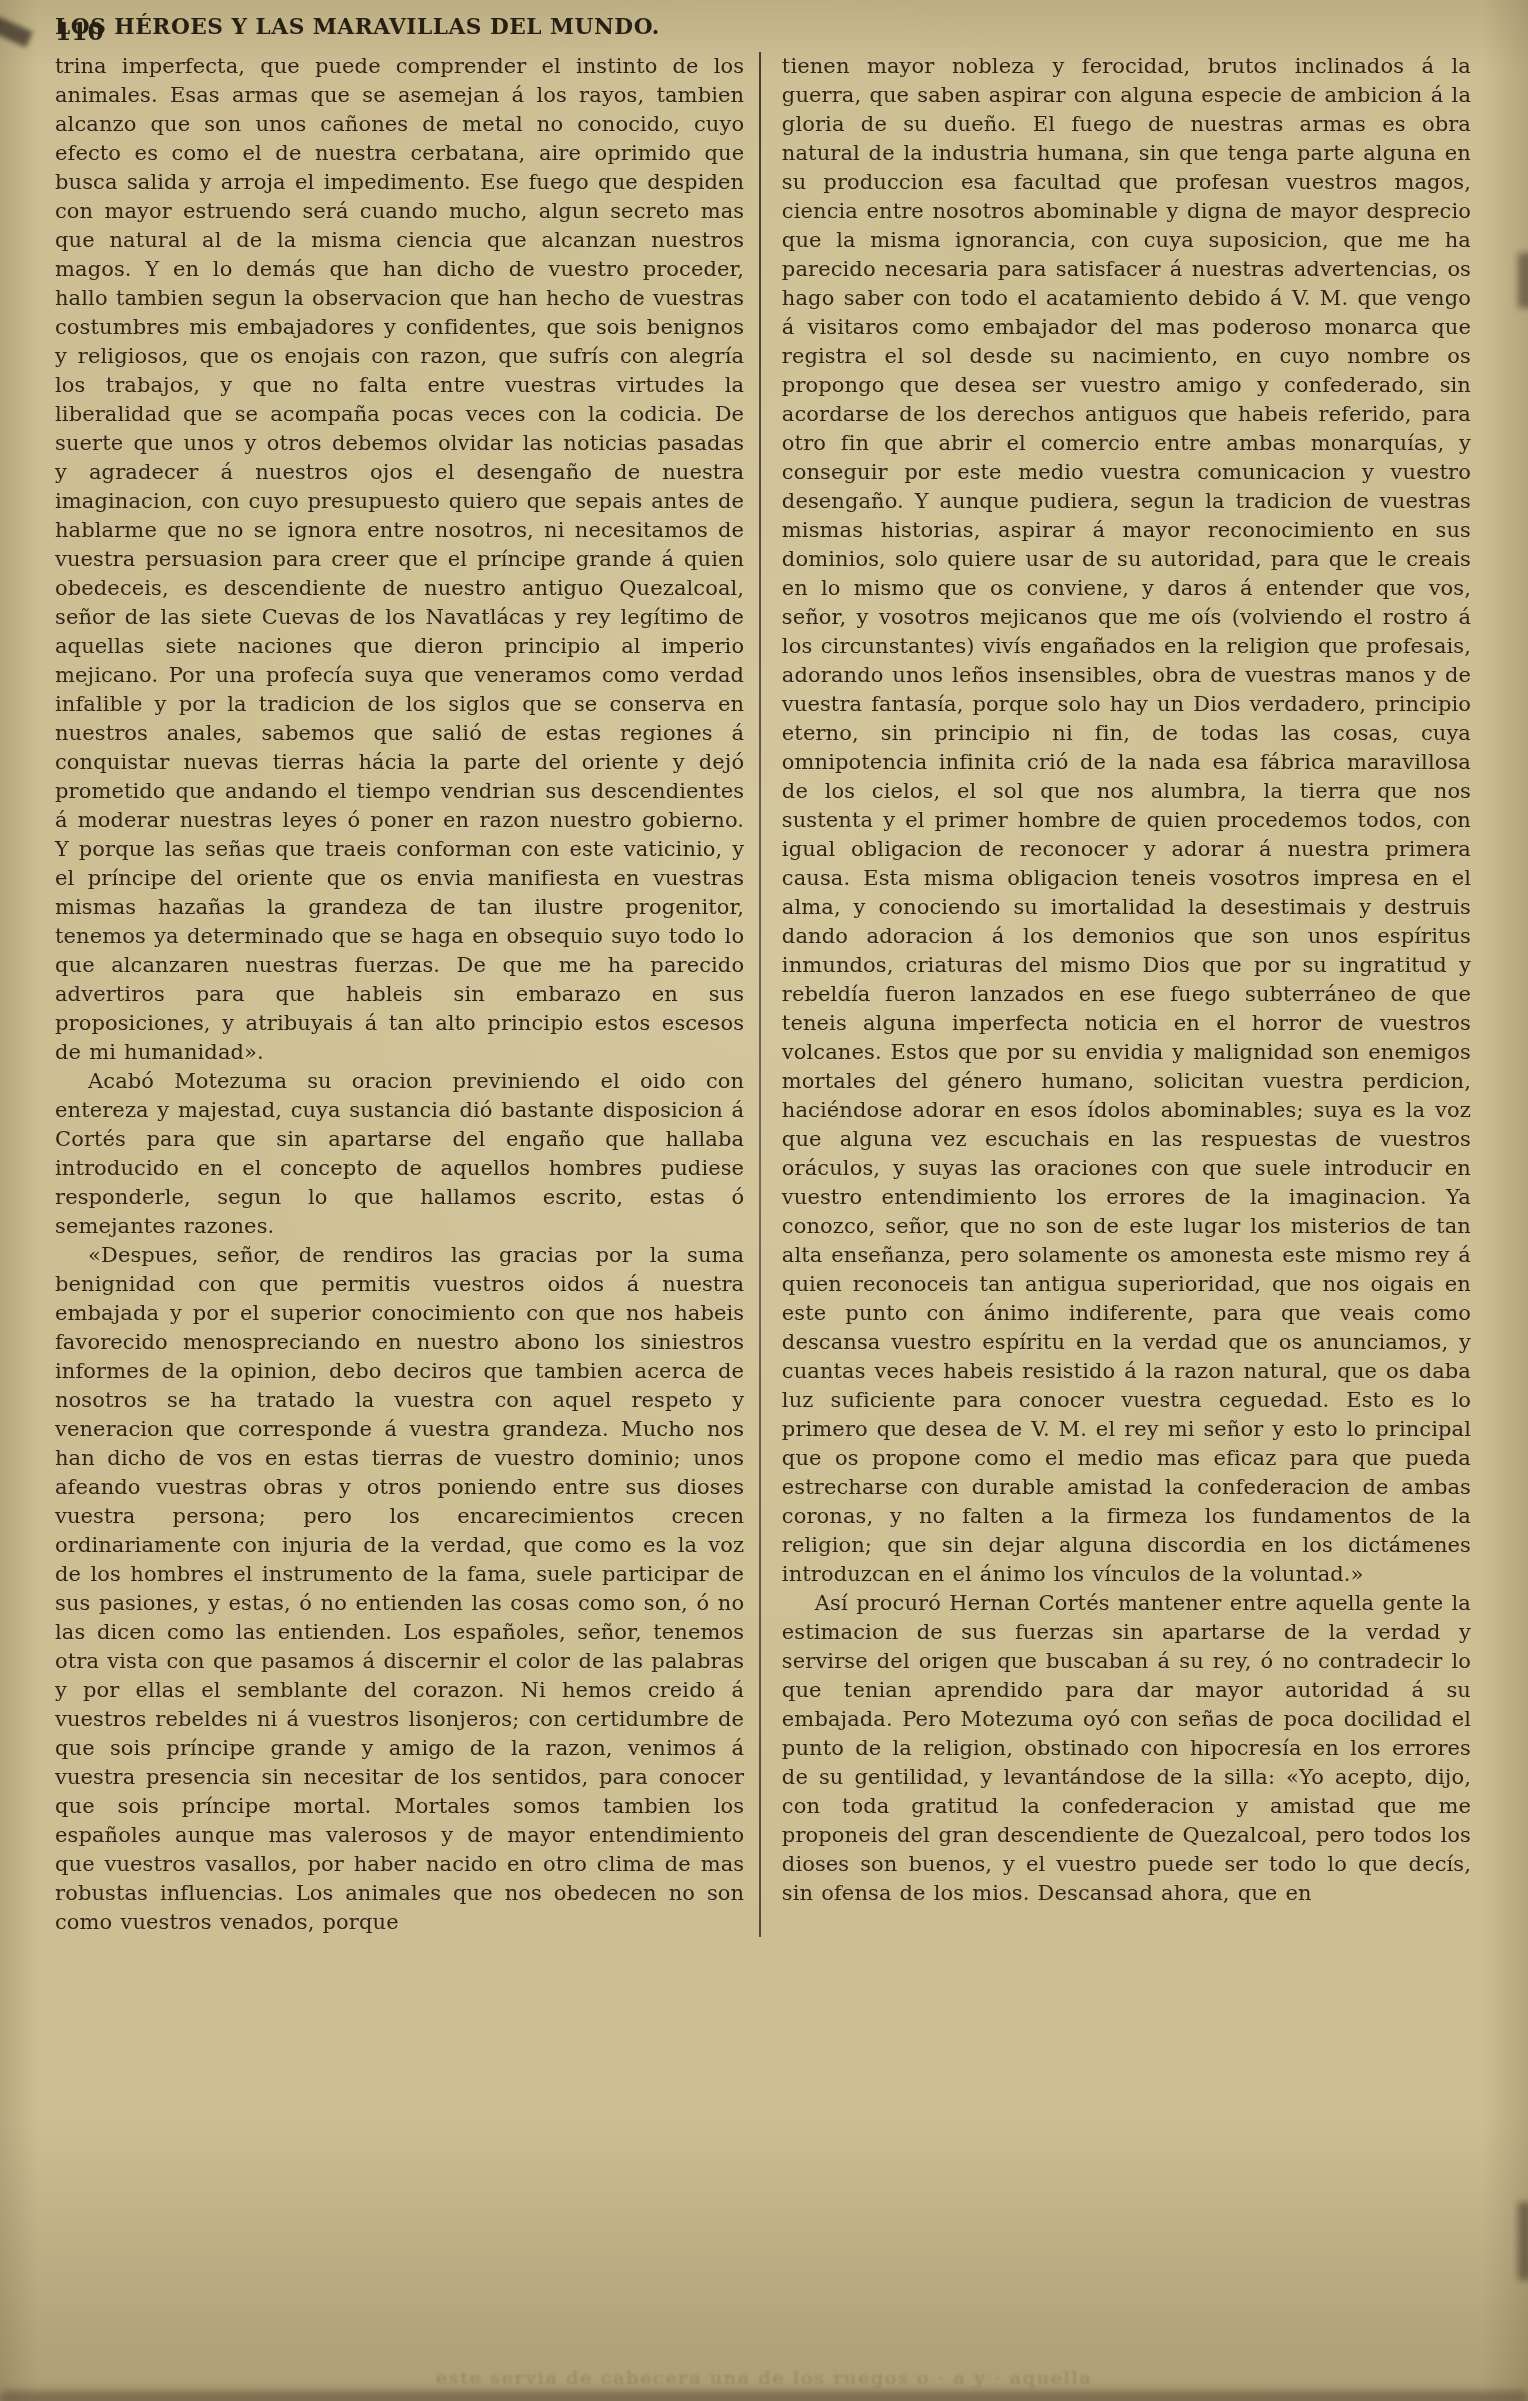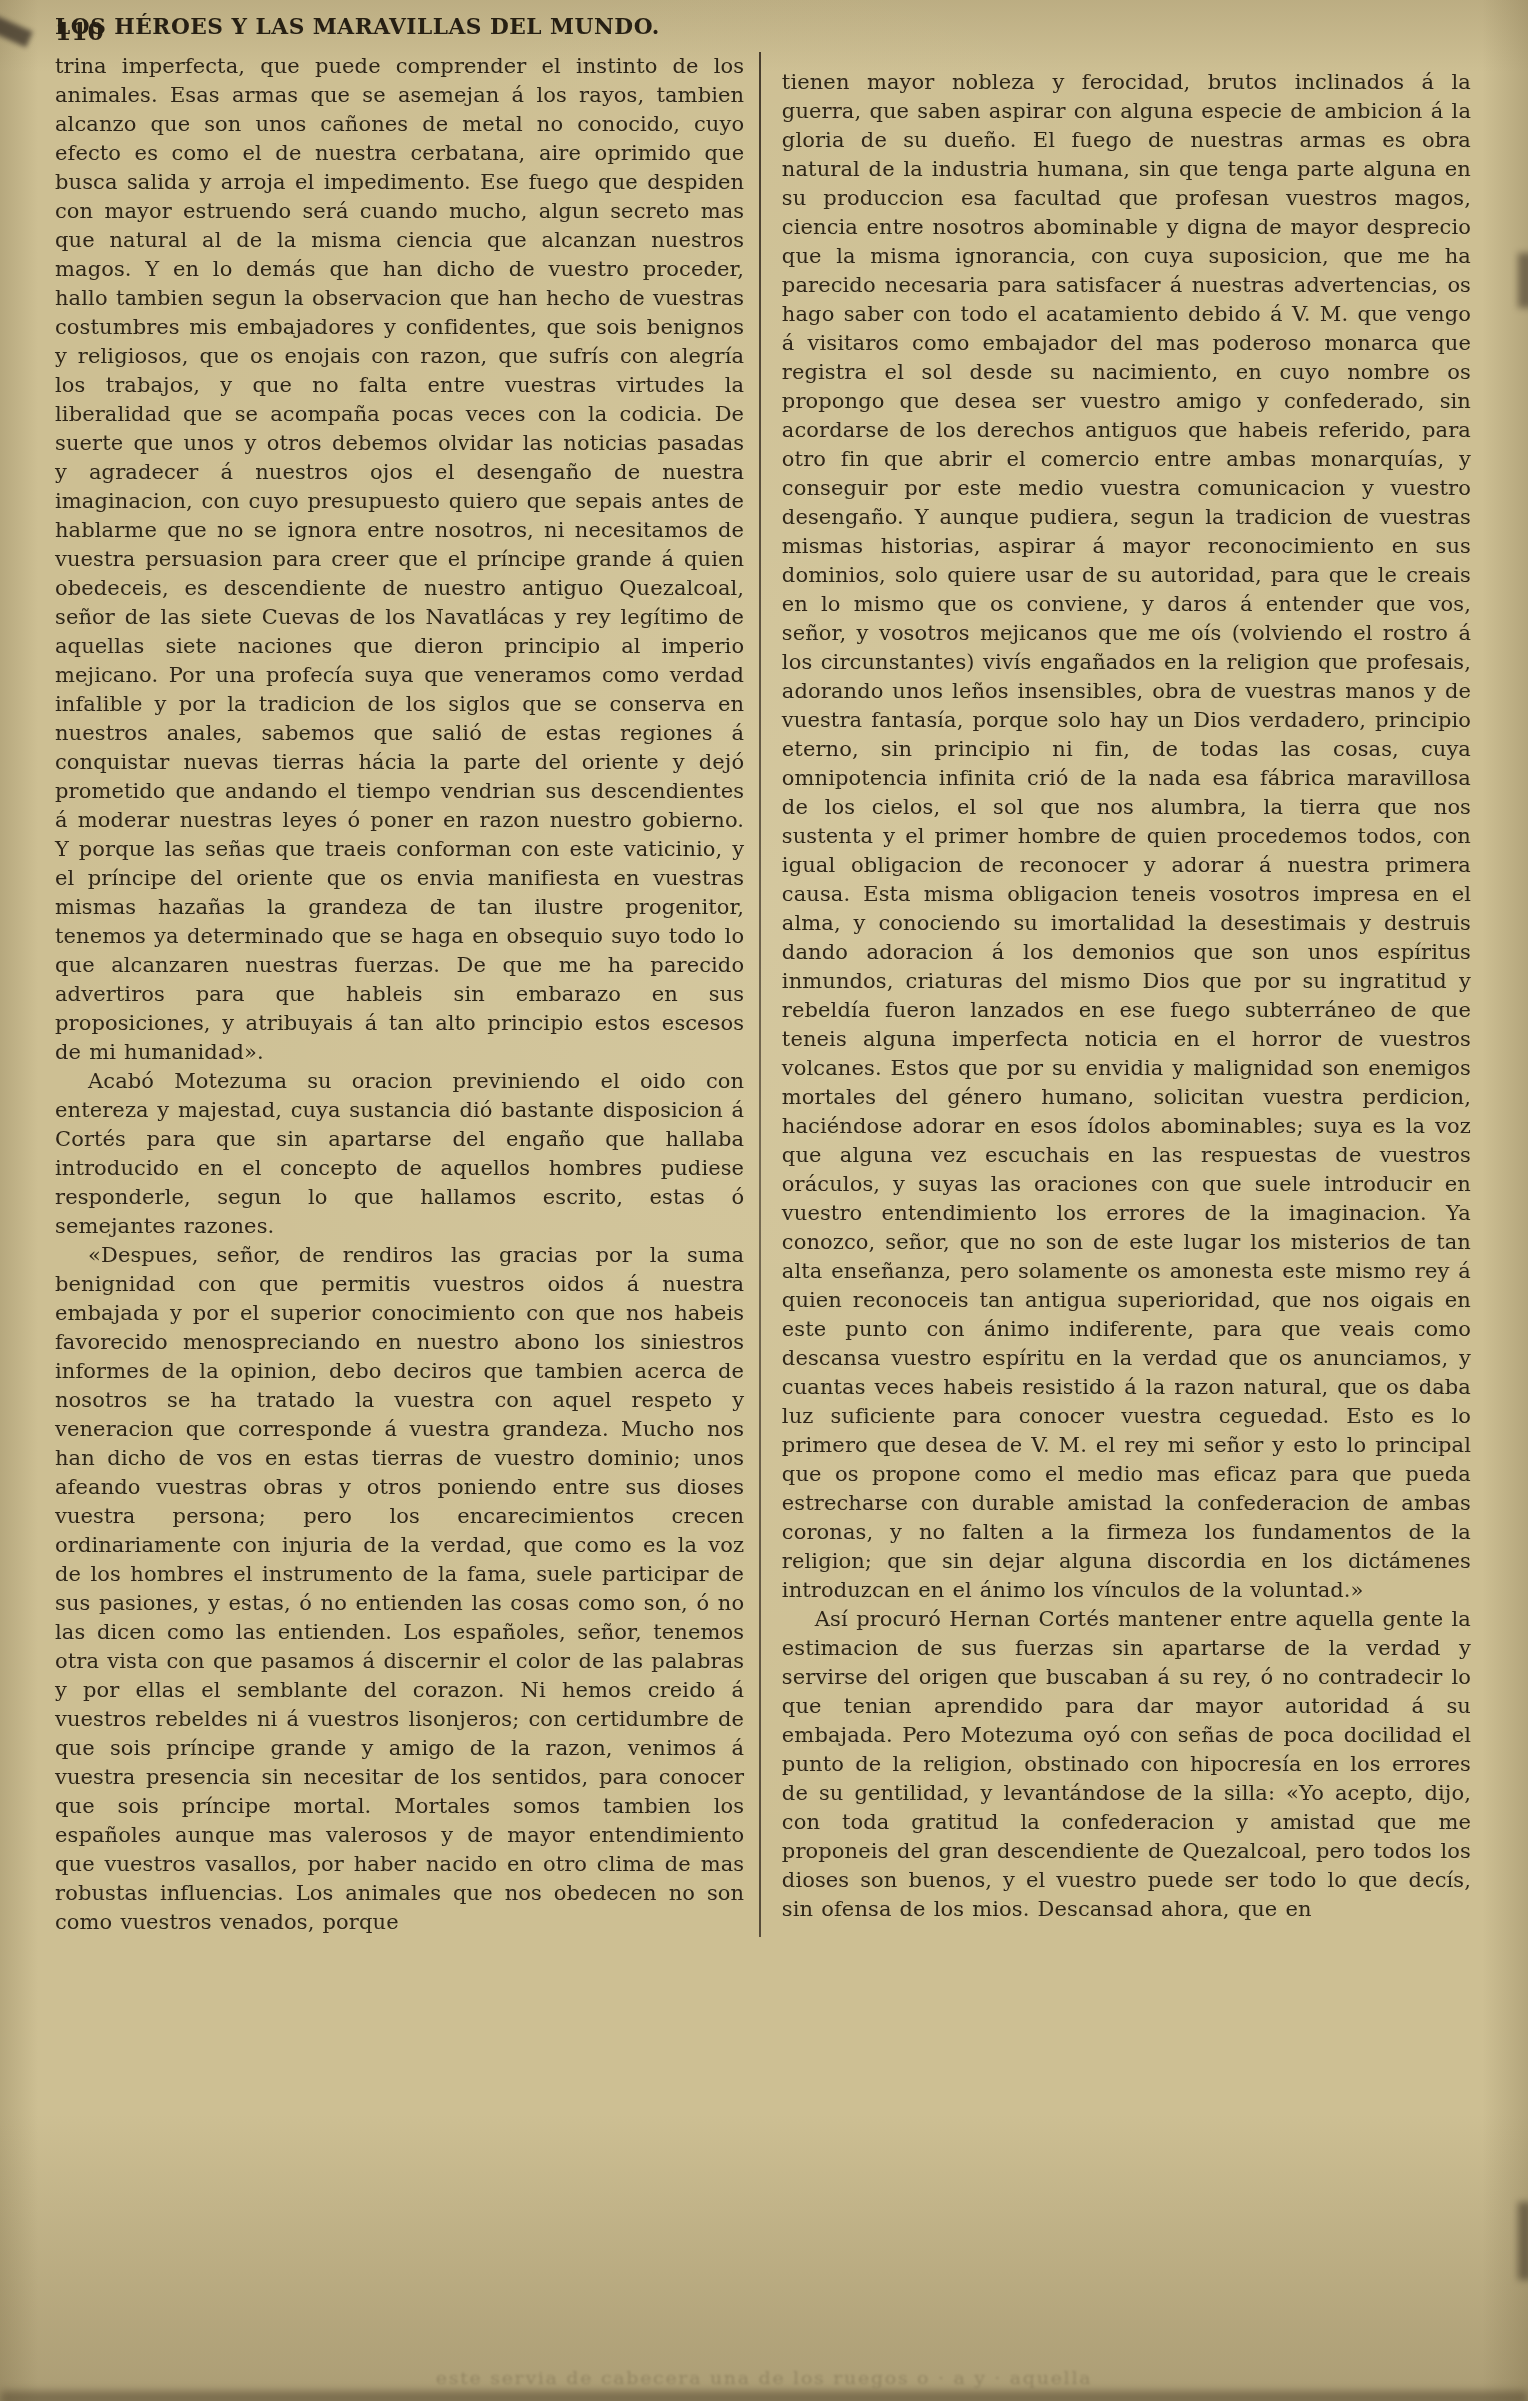--- a/index.html
+++ b/index.html
@@ -47,21 +47,21 @@
   }
   .column {
     flex: 1 1 0;
     text-align: justify;
     font-size: 21px;
     line-height: 29px;
     letter-spacing: 0.1px;
     word-spacing: 1.3px;
   }
   .column.left  { padding-right: 15px; }
-  .column.right { padding-left: 21px; margin-top: 16px; }
+  .column.right { padding-left: 21px; }
   .divider {
     width: 1.7px;
     background: linear-gradient(to bottom, rgba(56,46,34,0.9) 0%, rgba(56,46,34,0.6) 60%, rgba(56,46,34,0.8) 100%);
   }
   .column p { margin: 0; text-indent: 33px; }
   .column p.cont { text-indent: 0; }
   .bleed-line {
     position: absolute;
     left: 61px;
     right: 61px;

